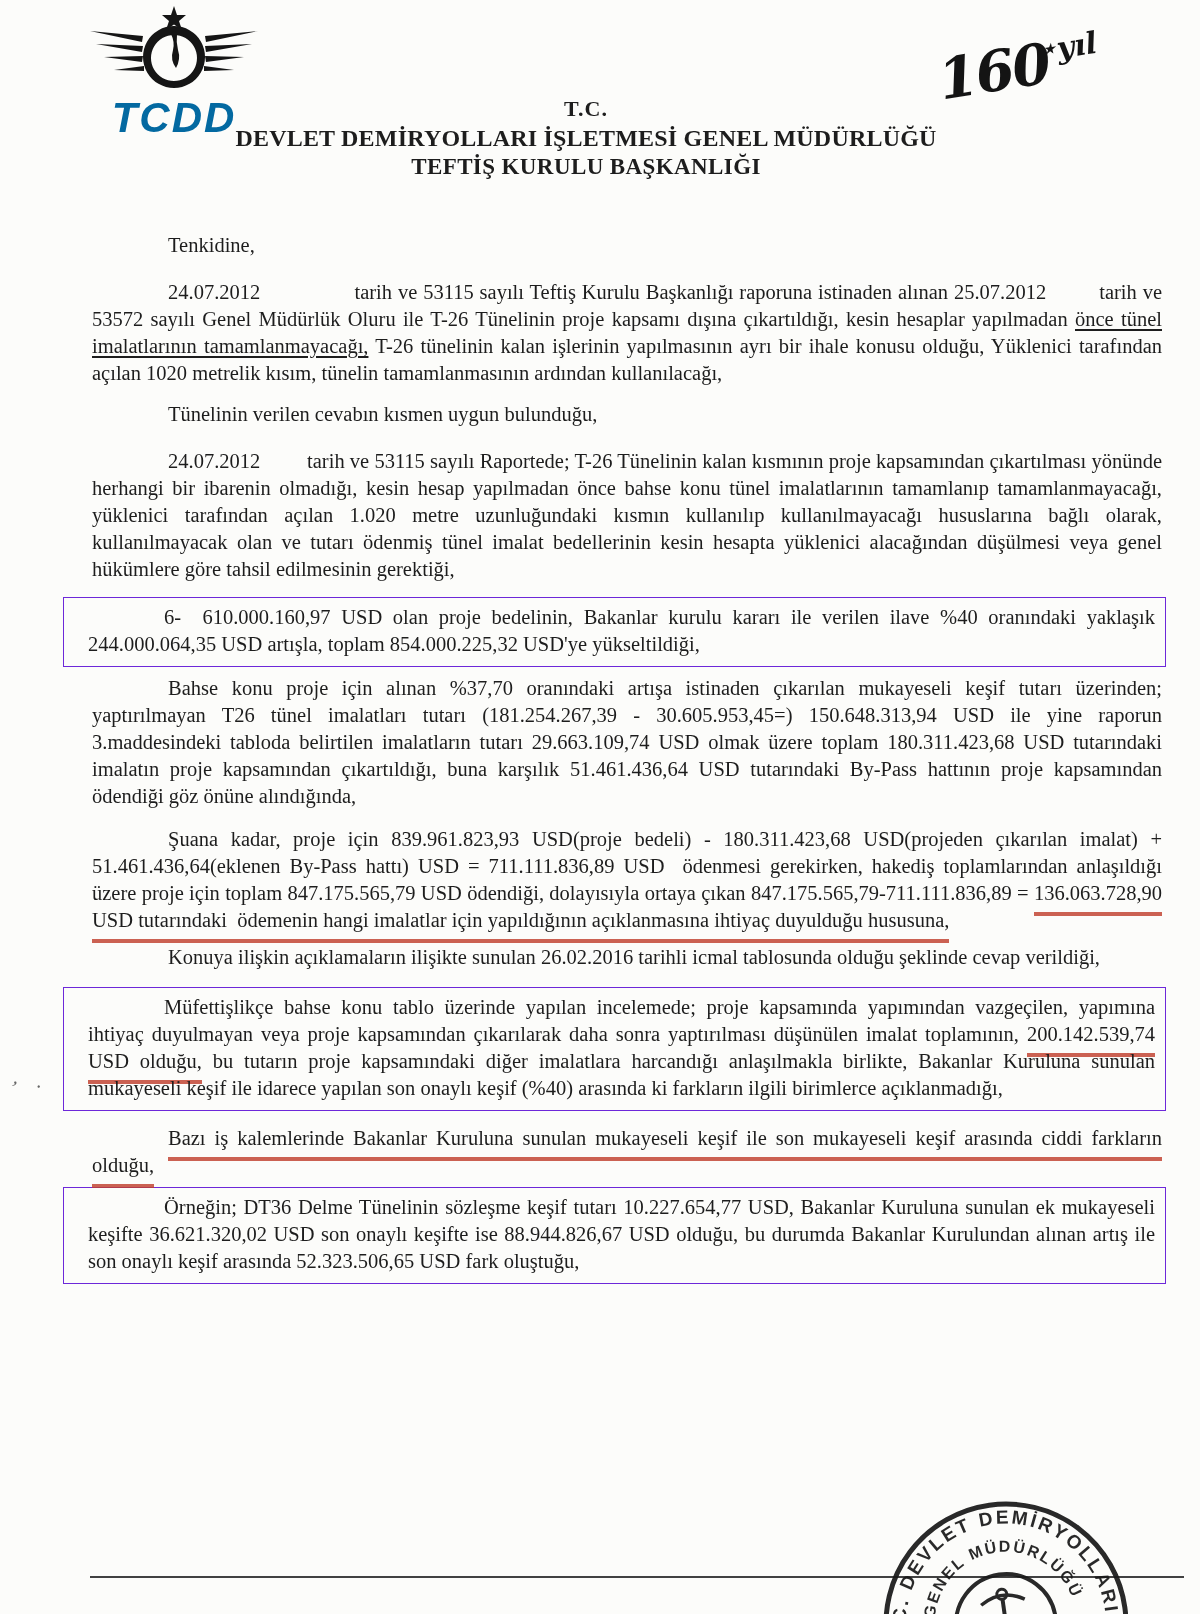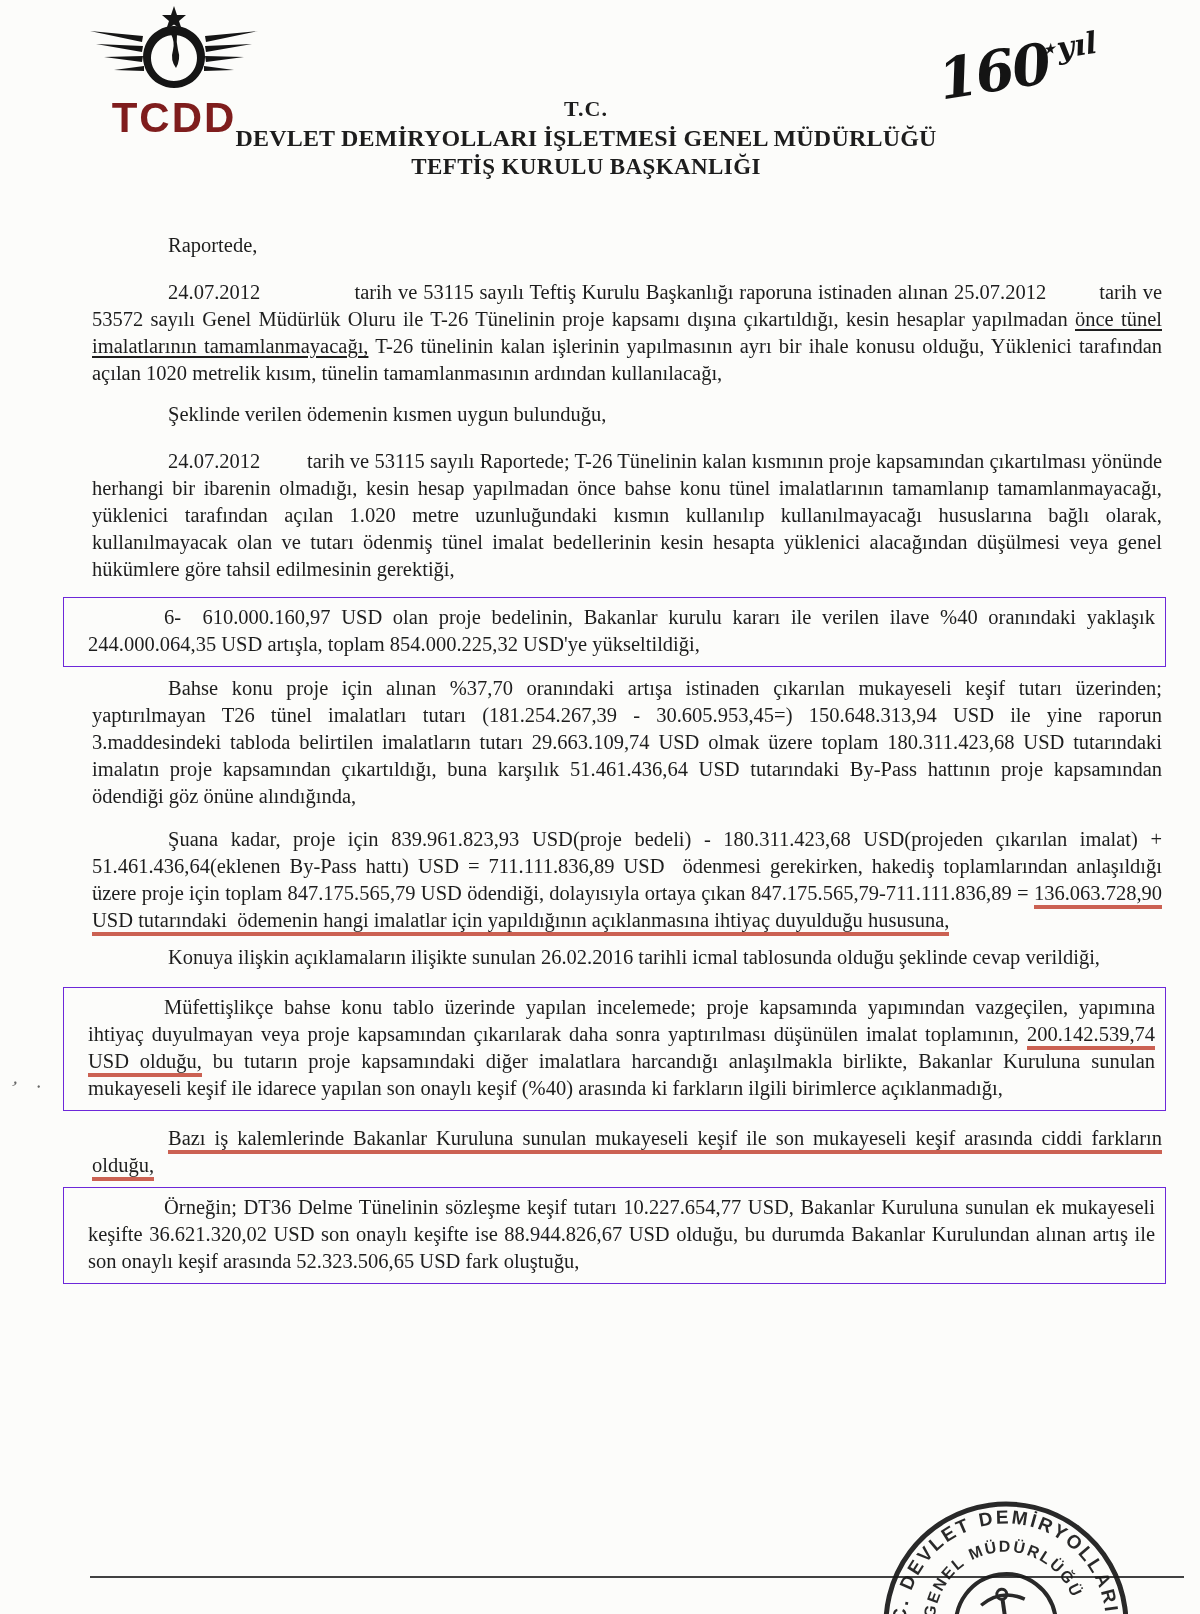--- a/index.html
+++ b/index.html
@@ -6,22 +6,22 @@
   .page {
     position:relative; width:1200px; height:1614px; margin:0 auto;
     background:#fcfcfa; overflow:hidden;
     font-family:"Liberation Serif", serif; color:#1d1d1d;
   }
 
   
   .logo { position:absolute; left:84px; top:4px; width:180px; }
   .logo svg { display:block; margin:0 auto; }
   .logo-text {
-    font-family:"Liberation Sans", sans-serif; font-weight:bold; 
-    font-size:42px; letter-spacing:2px; color:#7f1d1d; text-align:center; margin-top:-6px;
+    font-family:"Liberation Sans", sans-serif; font-weight:bold; font-style:italic;
+    font-size:42px; letter-spacing:2px; color:#0369a1; text-align:center; margin-top:-6px;
   }
   .anniv {
     position:absolute; left:938px; top:34px; transform:rotate(-9deg);
     font-family:"DejaVu Serif", serif; font-style:italic; color:#141414; white-space:nowrap;
   }
   .a-num { font-size:56px; font-weight:bold; letter-spacing:-2px; }
   .a-star { font-size:15px; vertical-align:28px; margin-left:-4px; }
   .a-suffix { font-size:30px; font-weight:bold; vertical-align:22px; margin-left:1px; }
   .letterhead { position:absolute; top:96px; left:-14px; width:1200px; text-align:center; font-weight:bold; }
   .lh1 { font-size:22px; letter-spacing:1px; }
@@ -32,21 +32,21 @@
   .body-text {
     position:absolute; left:92px; top:228px; width:1070px;
     font-size:20.5px; line-height:27px; text-align:justify;
   }
   .para { margin:0; text-indent:76px; }
   .mt4  { margin-top:4px; }  .mt14 { margin-top:14px; } .mt26 { margin-top:20px; }
   .mt16 { margin-top:16px; } .mt10 { margin-top:10px; } .mt22 { margin-top:16px; }
   .mt8  { margin-top:8px; }
 
   .u-black { text-decoration:underline; text-underline-offset:3px; }
-  .u-red   { border-bottom:4px solid rgba(191,62,45,0.82); padding-bottom:1px; }
+  .u-red   { border-bottom:4px solid rgba(191,62,45,0.82); padding-bottom:8px; }
 
   .redbox {
     border:1px solid #6d28d9;
     margin-left:-29px; margin-right:-4px;
     padding:6px 10px 8px 24px;
   }
 
   
   .margin-note { position:absolute; left:14px; top:1072px; font-size:20px; color:#666; transform:rotate(24deg); letter-spacing:6px; }
   .sig-line { position:absolute; left:90px; top:1576px; width:1094px; height:2px; background:#414141; }
@@ -88,25 +88,25 @@
   <div class="anniv"><span class="a-num">160</span><span class="a-star">★</span><span class="a-suffix">yıl</span></div>
 
   <div class="letterhead">
     <div class="lh1">T.C.</div>
     <div class="lh2">DEVLET DEMİRYOLLARI İŞLETMESİ GENEL MÜDÜRLÜĞÜ</div>
     <div class="lh3">TEFTİŞ KURULU BAŞKANLIĞI</div>
   </div>
 
   <div class="body-text">
 
-    <p class="para mt4"><span>Raportede,</span></p>
+    <p class="para mt4"><span>Tenkidine,</span></p>
 
     <p class="para mt26"><span>24.07.2012&nbsp;&nbsp;&nbsp;&nbsp;&nbsp;&nbsp;&nbsp;&nbsp;&nbsp;&nbsp;&nbsp;&nbsp;&nbsp;&nbsp;&nbsp; tarih ve 53115 sayılı Teftiş Kurulu Başkanlığı raporuna istinaden alınan 25.07.2012&nbsp;&nbsp;&nbsp;&nbsp;&nbsp;&nbsp;&nbsp;&nbsp; tarih ve 53572 sayılı Genel Müdürlük Oluru ile T-26 Tünelinin proje kapsamı dışına çıkartıldığı, kesin hesaplar yapılmadan </span><span class="u-black">önce tünel imalatlarının tamamlanmayacağı,</span><span> T-26 tünelinin kalan işlerinin yapılmasının ayrı bir ihale konusu olduğu, Yüklenici tarafından açılan 1020 metrelik kısım, tünelin tamamlanmasının ardından kullanılacağı,</span></p>
 
-    <p class="para mt14"><span>Şeklinde verilen ödemenin kısmen uygun bulunduğu,</span></p>
+    <p class="para mt14"><span>Tünelinin verilen cevabın kısmen uygun bulunduğu,</span></p>
 
     <p class="para mt26"><span>24.07.2012&nbsp;&nbsp;&nbsp;&nbsp;&nbsp;&nbsp;&nbsp;&nbsp; tarih ve 53115 sayılı Raportede; T-26 Tünelinin kalan kısmının proje kapsamından çıkartılması yönünde herhangi bir ibarenin olmadığı, kesin hesap yapılmadan önce bahse konu tünel imalatlarının tamamlanıp tamamlanmayacağı, yüklenici tarafından açılan 1.020 metre uzunluğundaki kısmın kullanılıp kullanılmayacağı hususlarına bağlı olarak, kullanılmayacak olan ve tutarı ödenmiş tünel imalat bedellerinin kesin hesapta yüklenici alacağından düşülmesi veya genel hükümlere göre tahsil edilmesinin gerektiği,</span></p>
 
     <div class="redbox mt14">
       <p class="para"><span>6-&nbsp; 610.000.160,97 USD olan proje bedelinin, Bakanlar kurulu kararı ile verilen ilave %40 oranındaki yaklaşık 244.000.064,35 USD artışla, toplam 854.000.225,32 USD'ye yükseltildiği,</span></p>
     </div>
 
     <p class="para mt8"><span>Bahse konu proje için alınan %37,70 oranındaki artışa istinaden çıkarılan mukayeseli keşif tutarı üzerinden; yaptırılmayan T26 tünel imalatları tutarı (181.254.267,39 - 30.605.953,45=) 150.648.313,94 USD ile yine raporun 3.maddesindeki tabloda belirtilen imalatların tutarı 29.663.109,74 USD olmak üzere toplam 180.311.423,68 USD tutarındaki imalatın proje kapsamından çıkartıldığı, buna karşılık 51.461.436,64 USD tutarındaki By-Pass hattının proje kapsamından ödendiği göz önüne alındığında,</span></p>
 
     <p class="para mt16"><span>Şuana kadar, proje için 839.961.823,93 USD(proje bedeli) - 180.311.423,68 USD(projeden çıkarılan imalat) + 51.461.436,64(eklenen By-Pass hattı) USD = 711.111.836,89 USD&nbsp; ödenmesi gerekirken, hakediş toplamlarından anlaşıldığı üzere proje için toplam 847.175.565,79 USD ödendiği, dolayısıyla ortaya çıkan 847.175.565,79-711.111.836,89 = </span><span class="u-red">136.063.728,90 USD tutarındaki&nbsp; ödemenin hangi imalatlar için yapıldığının açıklanmasına ihtiyaç duyulduğu hususuna,</span></p>

